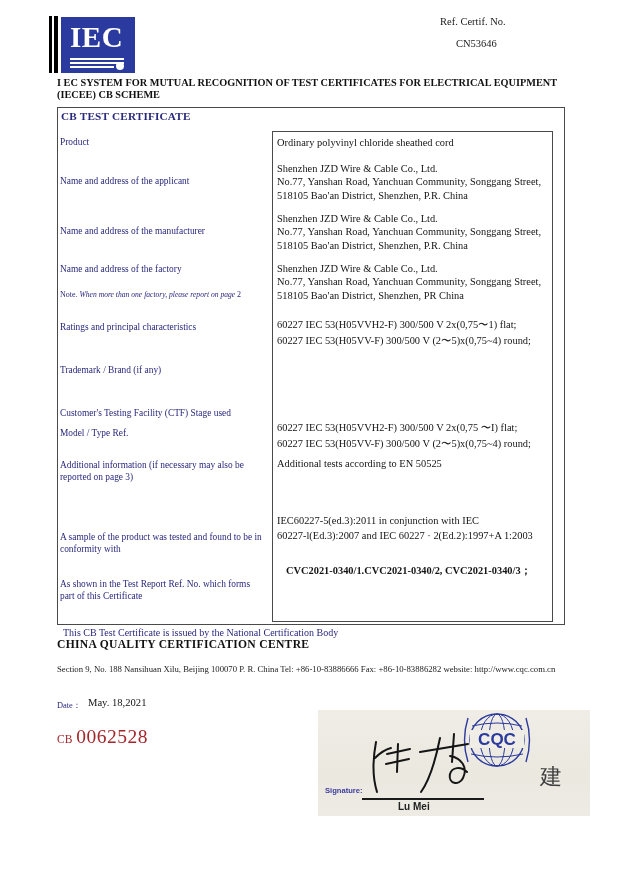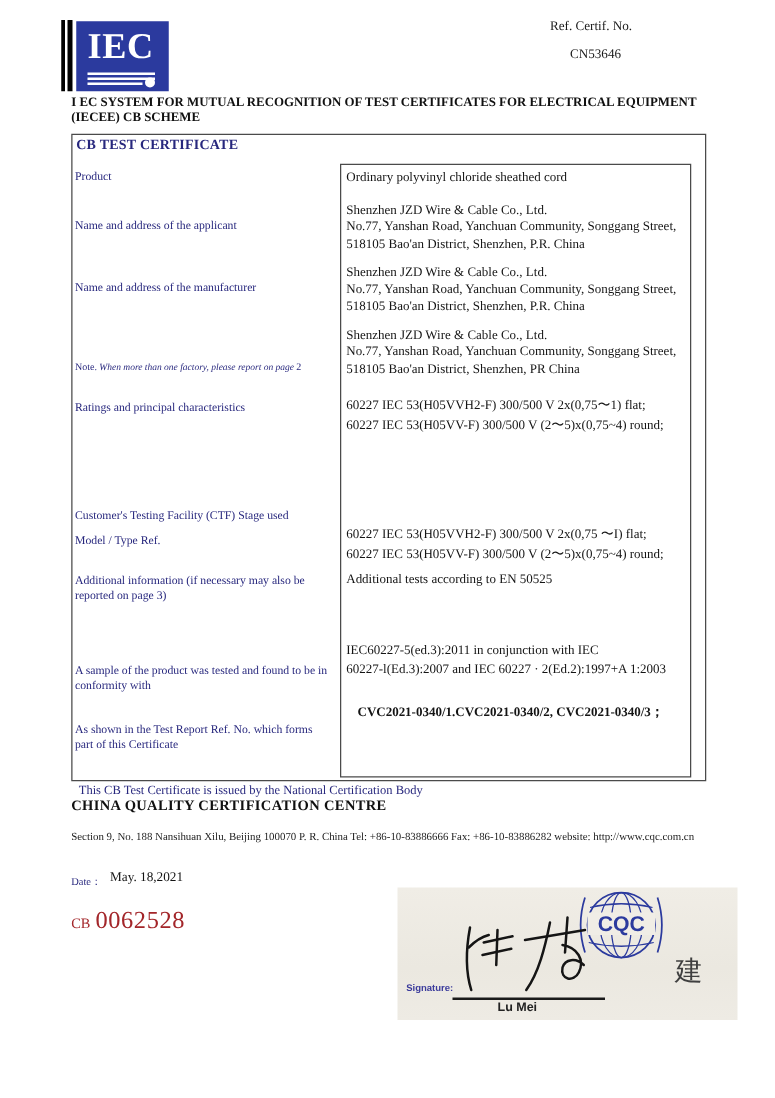--- a/index.html
+++ b/index.html
@@ -61,35 +61,37 @@
     <div>518105 Bao'an District, Shenzhen, P.R. China</div>
   </div>
 
   <div class="abs lbl" style="left:60px; top:226px;">Name and address of the manufacturer</div>
   <div class="abs val" style="left:277px; top:212px;">
     <div>Shenzhen JZD Wire &amp; Cable Co., Ltd.</div>
     <div>No.77, Yanshan Road, Yanchuan Community, Songgang Street,</div>
     <div>518105 Bao'an District, Shenzhen, P.R. China</div>
   </div>
 
+  <div class="abs lbl" style="left:60px; top:264px;">Name and address of the factory</div>
   <div class="abs" style="left:60px; top:283px; width:210px;">
     <span class="note-sm">Note.</span><span class="note-it"> When more than one factory, please report on page </span><span class="note-sm">2</span>
   </div>
   <div class="abs val" style="left:277px; top:262px;">
     <div>Shenzhen JZD Wire &amp; Cable Co., Ltd.</div>
     <div>No.77, Yanshan Road, Yanchuan Community, Songgang Street,</div>
     <div>518105 Bao'an District, Shenzhen, PR China</div>
   </div>
 
   <div class="abs lbl" style="left:60px; top:322px;">Ratings and principal characteristics</div>
   <div class="abs val" style="left:277px; top:317px; line-height:15.5px;">
     <div>60227 IEC 53(H05VVH2-F) 300/500 V 2x(0,75〜1) flat;</div>
     <div>60227 IEC 53(H05VV-F) 300/500 V (2〜5)x(0,75~4) round;</div>
   </div>
 
+  <div class="abs lbl" style="left:60px; top:365px;">Trademark / Brand (if any)</div>
 
   <div class="abs lbl" style="left:60px; top:428px;">Model / Type Ref.</div>
 
   <div class="abs lbl" style="left:60px; top:408px; width:230px;">Customer's Testing Facility (CTF) Stage used</div>
   <div class="abs val" style="left:277px; top:420px; line-height:15.5px;">
     <div>60227 IEC 53(H05VVH2-F) 300/500 V 2x(0,75 〜I) flat;</div>
     <div>60227 IEC 53(H05VV-F) 300/500 V (2〜5)x(0,75~4) round;</div>
   </div>
 
   <div class="abs lbl" style="left:60px; top:460px;">Additional information (if necessary may also be reported on page 3)</div>

